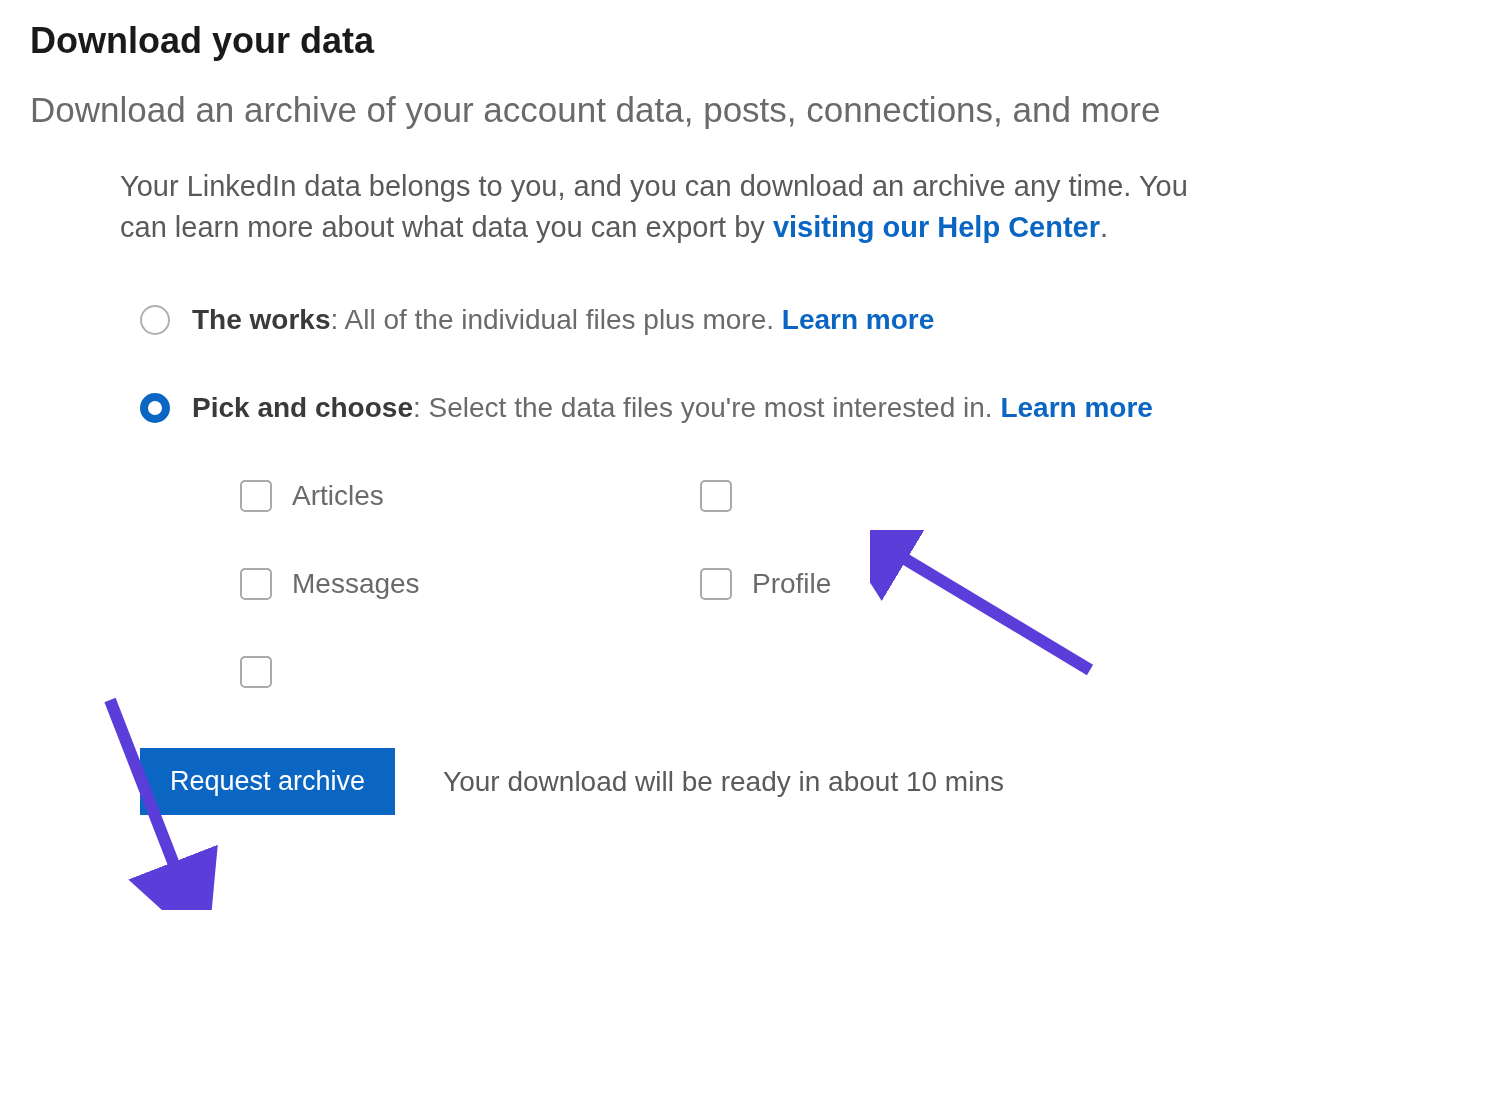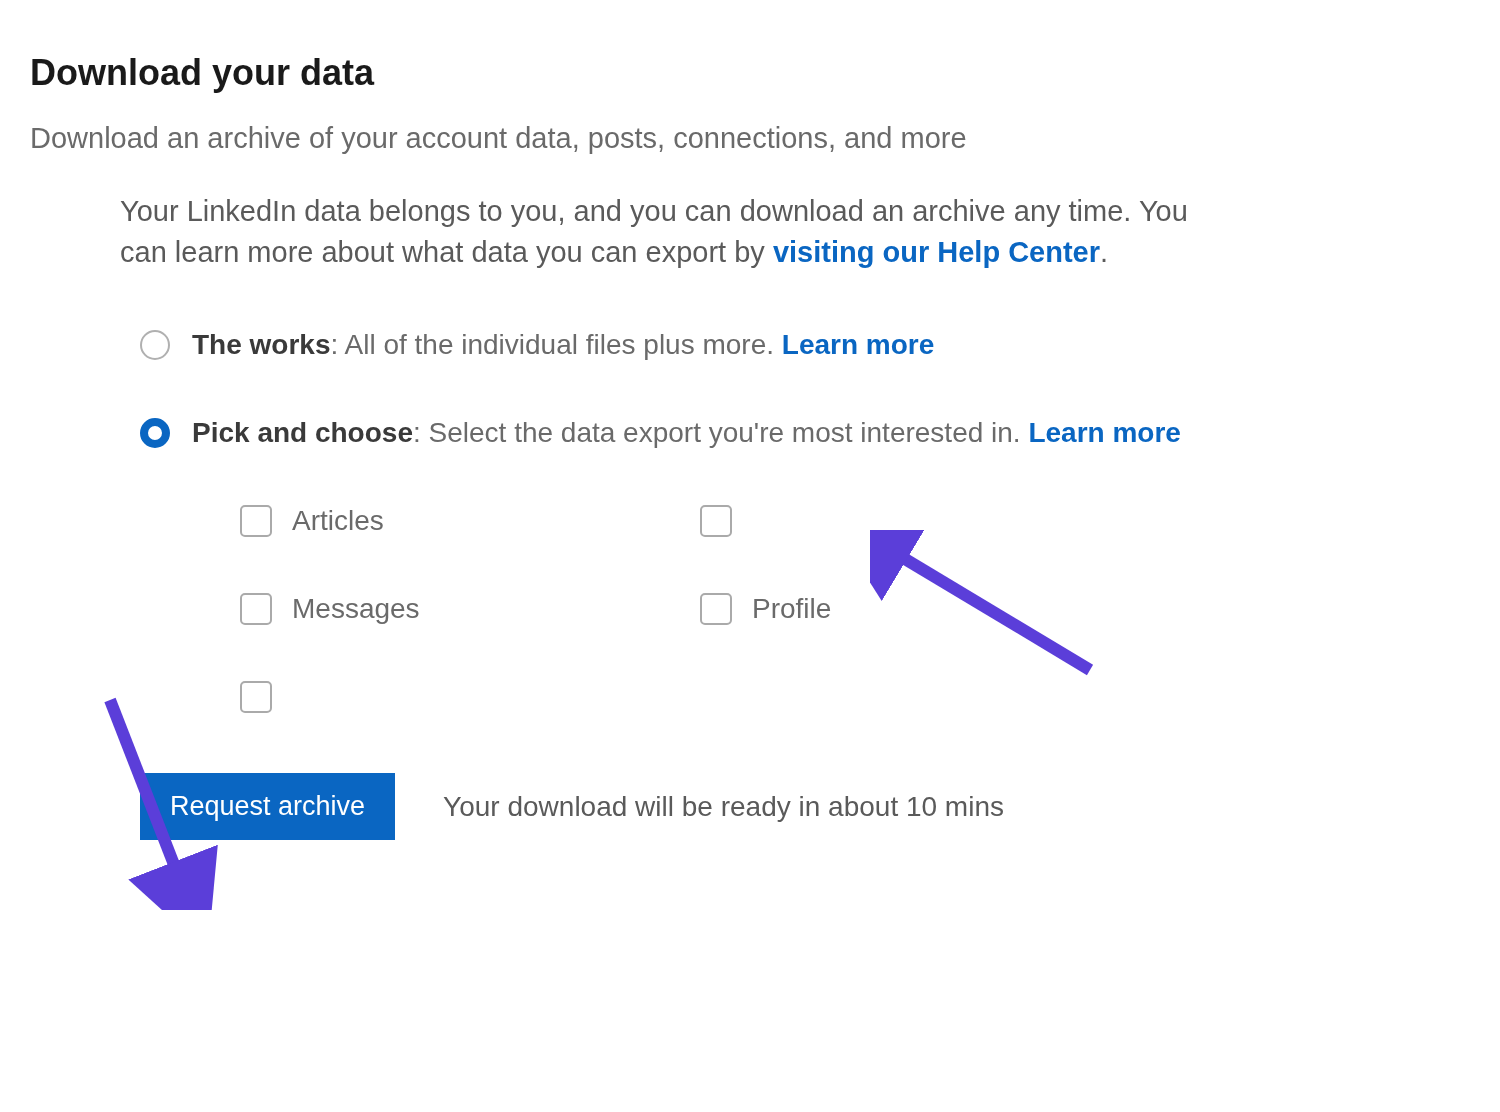--- a/index.html
+++ b/index.html
@@ -13,24 +13,23 @@
       padding: 20px 30px;
       width: 1500px;
       height: 1112px;
       position: relative;
     }
     .page-title {
       font-size: 36px;
       font-weight: 700;
       color: #1a1a1a;
       margin-bottom: 28px;
-      margin-top: 32px;
     }
     .subtitle {
-      font-size: 29px;
+      font-size: 35px;
       color: #6a6a6a;
       margin-bottom: 36px;
     }
     .intro-block {
       padding-left: 90px;
       max-width: 1180px;
       margin-bottom: 56px;
     }
     .intro-text {
       font-size: 29px;
@@ -162,21 +161,21 @@
   <div class="radio-row">
     <div class="radio-btn"></div>
     <div>
       <span class="radio-label-bold">The works</span><span class="radio-label-text">: All of the individual files plus more. </span><span class="learn-more">Learn more</span>
     </div>
   </div>
 
   <div class="radio-row">
     <div class="radio-btn selected"></div>
     <div>
-      <span class="radio-label-bold">Pick and choose</span><span class="radio-label-text">: Select the data export you're most interested in. </span><span class="learn-more">Learn more</span>
+      <span class="radio-label-bold">Pick and choose</span><span class="radio-label-text">: Select the data files you're most interested in. </span><span class="learn-more">Learn more</span>
     </div>
   </div>
 
 </div>
 
 <div class="checkbox-grid">
 
   <div class="checkbox-item">
     <div class="checkbox">
       

